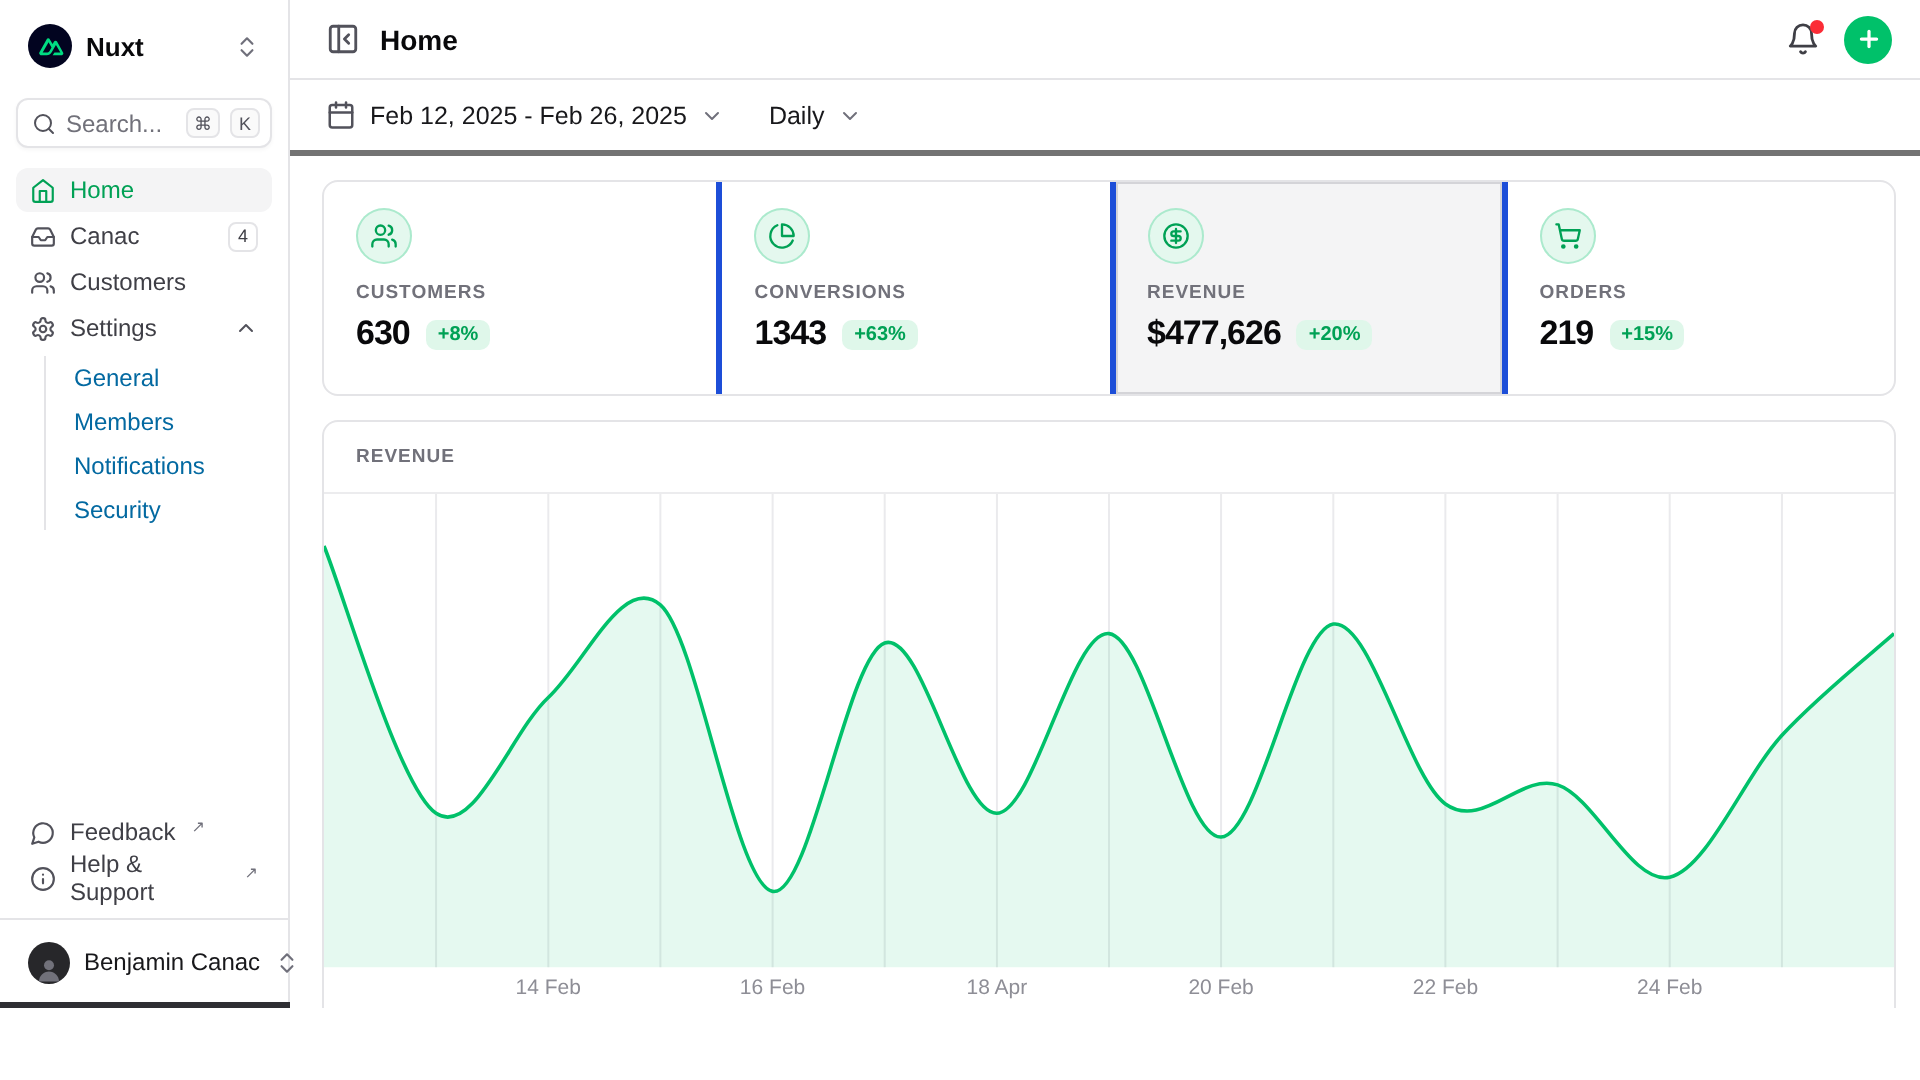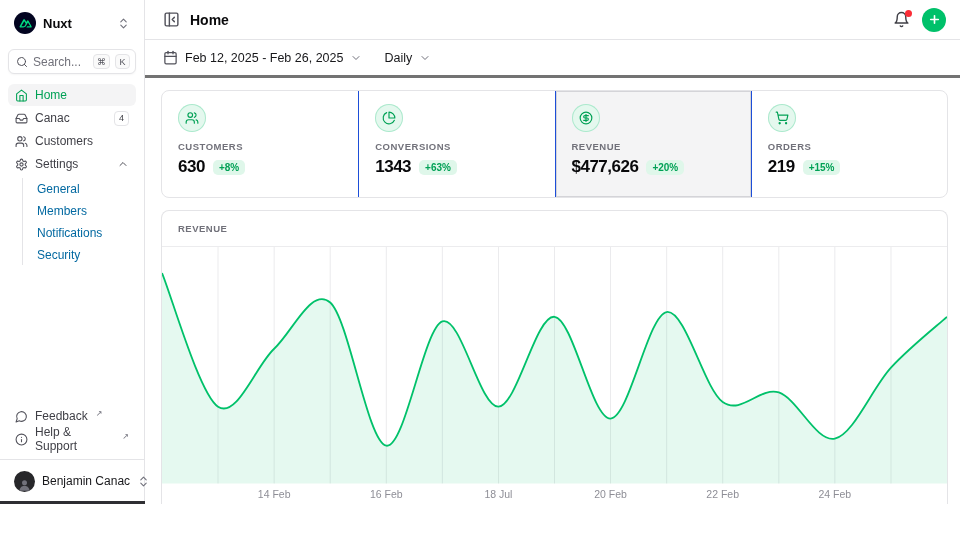--- a/index.html
+++ b/index.html
@@ -81,21 +81,21 @@
   .tool-btn .cal svg { width:15px; height:15px; }
   .tool-btn .chev { color:#70707b; display:flex; }
   .tool-btn .chev svg { width:12px; height:12px; }
 
   .content { padding:12px 12px 0 16px; display:flex; flex-direction:column; flex:1; min-height:0; }
 
   
   .stats { display:grid; grid-template-columns:1fr 1fr 1fr 1fr; border:1px solid #e4e4e7;
     border-radius:8px; background:#fff; height:108px; overflow:hidden; }
   .stat-cell { padding:13px 16px; position:relative; cursor:pointer; }
-  .stat-cell + .stat-cell { border-left:1px solid #1d4ed8; }
+  .stat-cell + .stat-cell { border-left:3px solid #1d4ed8; }
   .stat-cell.selected { background:#f4f4f5; box-shadow:inset 0 0 0 1px #d4d4d8; }
   .stat-icon { width:28px; height:28px; border-radius:50%; background:#e4f8ee;
     box-shadow:inset 0 0 0 1px rgba(0,193,106,.25);
     display:flex; align-items:center; justify-content:center; color:#00a155; margin-bottom:9px; }
   .stat-icon svg { width:14px; height:14px; }
   .stat-label { font-size:9.5px; font-weight:600; letter-spacing:.5px; color:#71717a; margin-bottom:5px; }
   .stat-row { display:flex; align-items:center; gap:8px; }
   .stat-value { font-size:17px; font-weight:700; color:#09090b; letter-spacing:-.5px; }
   .delta-badge { font-size:10px; font-weight:600; color:#00a155; background:#dff7ea;
     border-radius:5px; padding:2px 6px; }
@@ -372,21 +372,21 @@
               <line x1="617.6" y1="0" x2="617.6" y2="243" stroke="#e4e4e7" stroke-width="1" vector-effect="non-scaling-stroke" opacity="0.75"></line>
               <line x1="673.7" y1="0" x2="673.7" y2="243" stroke="#e4e4e7" stroke-width="1" vector-effect="non-scaling-stroke" opacity="0.75"></line>
               <line x1="729.9" y1="0" x2="729.9" y2="243" stroke="#e4e4e7" stroke-width="1" vector-effect="non-scaling-stroke" opacity="0.75"></line>
               <path d="M0,26.729999999999997C9.4,49.6,37.4,151.1,56.1,164.0C74.9,177.0,93.6,122.3,112.3,104.5C131.0,86.7,149.7,40.4,168.4,57.0C187.1,73.6,205.9,200.9,224.6,204.1C243.3,207.4,262.0,83.2,280.7,76.5C299.4,69.9,318.1,164.8,336.9,164.0C355.6,163.2,374.3,69.7,393.0,71.7C411.7,73.7,430.4,177.0,449.1,176.2C467.9,175.4,486.6,69.7,505.3,66.8C524.0,64.0,542.7,145.4,561.4,159.2C580.1,172.9,598.9,143.2,617.6,149.4C636.3,155.7,655.0,201.1,673.7,196.8C692.4,192.6,711.1,144.8,729.9,123.9C748.6,103.1,776.6,80.4,786.0,71.7L786,243L0,243Z" fill="rgba(0,193,106,0.10)" stroke="none"></path>
               <path d="M0,26.729999999999997C9.4,49.6,37.4,151.1,56.1,164.0C74.9,177.0,93.6,122.3,112.3,104.5C131.0,86.7,149.7,40.4,168.4,57.0C187.1,73.6,205.9,200.9,224.6,204.1C243.3,207.4,262.0,83.2,280.7,76.5C299.4,69.9,318.1,164.8,336.9,164.0C355.6,163.2,374.3,69.7,393.0,71.7C411.7,73.7,430.4,177.0,449.1,176.2C467.9,175.4,486.6,69.7,505.3,66.8C524.0,64.0,542.7,145.4,561.4,159.2C580.1,172.9,598.9,143.2,617.6,149.4C636.3,155.7,655.0,201.1,673.7,196.8C692.4,192.6,711.1,144.8,729.9,123.9C748.6,103.1,776.6,80.4,786.0,71.7" fill="none" stroke="#00c16a" stroke-width="1.8" vector-effect="non-scaling-stroke"></path>
             </svg>
           </div>
         <div class="xaxis" id="xaxis">
             <span class="tick" style="left: 14.2857%;">14 Feb</span>
             <span class="tick" style="left: 28.5714%;">16 Feb</span>
-            <span class="tick" style="left: 42.8571%;">18 Jul</span>
+            <span class="tick" style="left: 42.8571%;">18 Apr</span>
             <span class="tick" style="left: 57.1429%;">20 Feb</span>
             <span class="tick" style="left: 71.4286%;">22 Feb</span>
             <span class="tick" style="left: 85.7143%;">24 Feb</span>
           </div>
       </section>
 
     </div>
   </main>
 </div>
 

